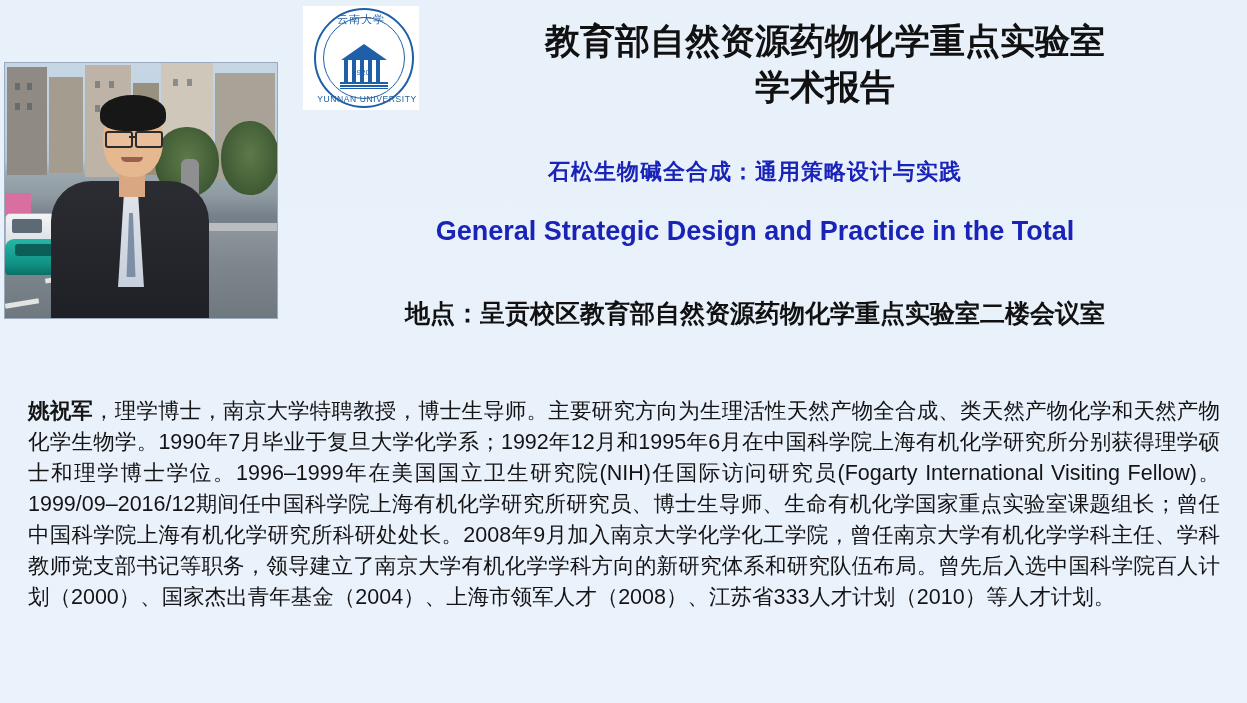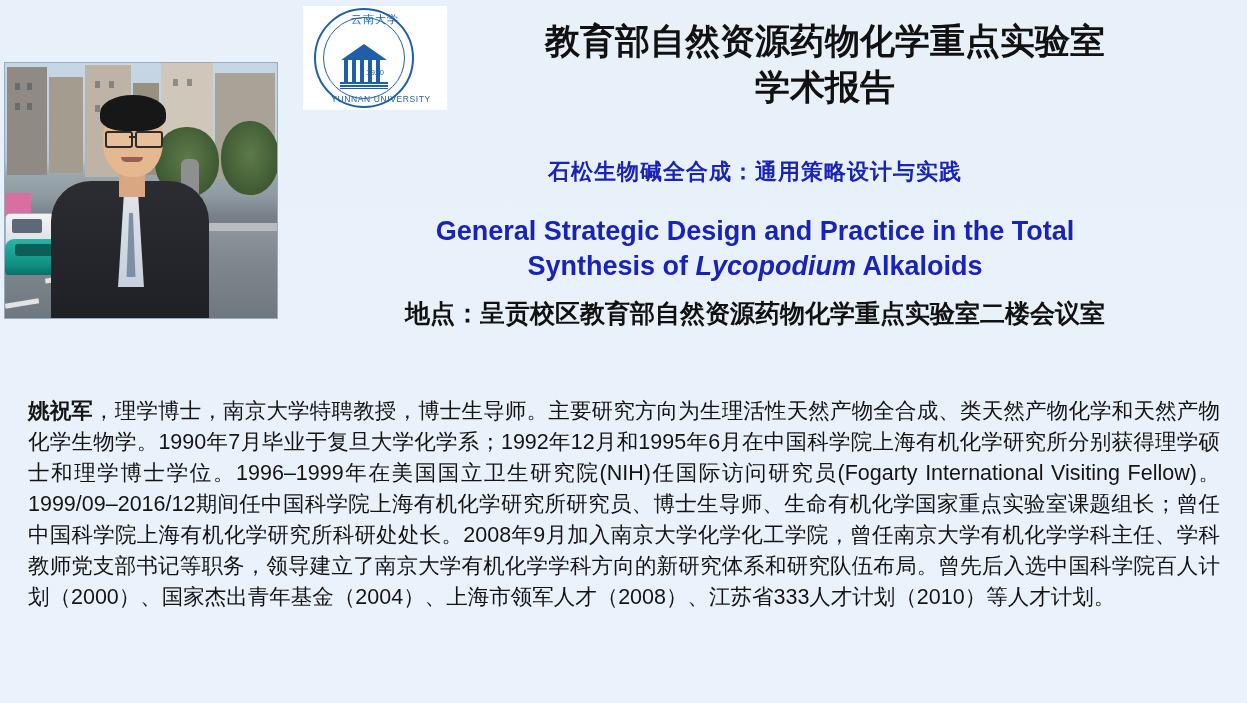--- a/index.html
+++ b/index.html
@@ -160,21 +160,21 @@
   .mouth {
     position: absolute; left: 116px; top: 94px; width: 22px; height: 5px;
     background: #9b5f52; border-radius: 0 0 10px 10px;
   }
 
   
   .logo {
     position: absolute;
     left: 303px;
     top: 6px;
-    width: 144px;
+    width: 116px;
     height: 104px;
     background: #ffffff;
   }
   .logo-circle {
     position: absolute;
     left: 11px; top: 2px;
     width: 100px; height: 100px;
     border-radius: 50%;
     border: 2.5px solid #1f5fa8;
     background: #ffffff;
@@ -378,23 +378,20 @@
 
   <div class="hdr">
     <div>教育部自然资源药物化学重点实验室</div>
     <div>学术报告</div>
   </div>
 
   <div class="title-cn">石松生物碱全合成：通用策略设计与实践</div>
 
   <div class="title-en">
     <div>General Strategic Design and Practice in the Total</div>
-    <div>
-      <span>Synthesis of </span><span class="it">Lycopodium</span><span> Alkaloids</span>
-    </div>
   </div>
 
   <div class="meta">
     <div class="meta-line">
       <span>地点：</span><span>呈贡校区教育部自然资源药物化学重点实验室二楼会议室</span>
     </div>
   </div>
 
   <div class="bio">
     <b>姚祝军</b><span>，理学博士，南京大学特聘教授，博士生导师。主要研究方向为生理活性天然产物全合成、类天然产物化学和天然产物化学生物学。1990年7月毕业于复旦大学化学系；1992年12月和1995年6月在中国科学院上海有机化学研究所分别获得理学硕士和理学博士学位。1996–1999年在美国国立卫生研究院(NIH)任国际访问研究员(Fogarty International Visiting Fellow)。1999/09–2016/12期间任中国科学院上海有机化学研究所研究员、博士生导师、生命有机化学国家重点实验室课题组长；曾任中国科学院上海有机化学研究所科研处处长。2008年9月加入南京大学化学化工学院，曾任南京大学有机化学学科主任、学科教师党支部书记等职务，领导建立了南京大学有机化学学科方向的新研究体系和研究队伍布局。曾先后入选中国科学院百人计划（2000）、国家杰出青年基金（2004）、上海市领军人才（2008）、江苏省333人才计划（2010）等人才计划。</span>

